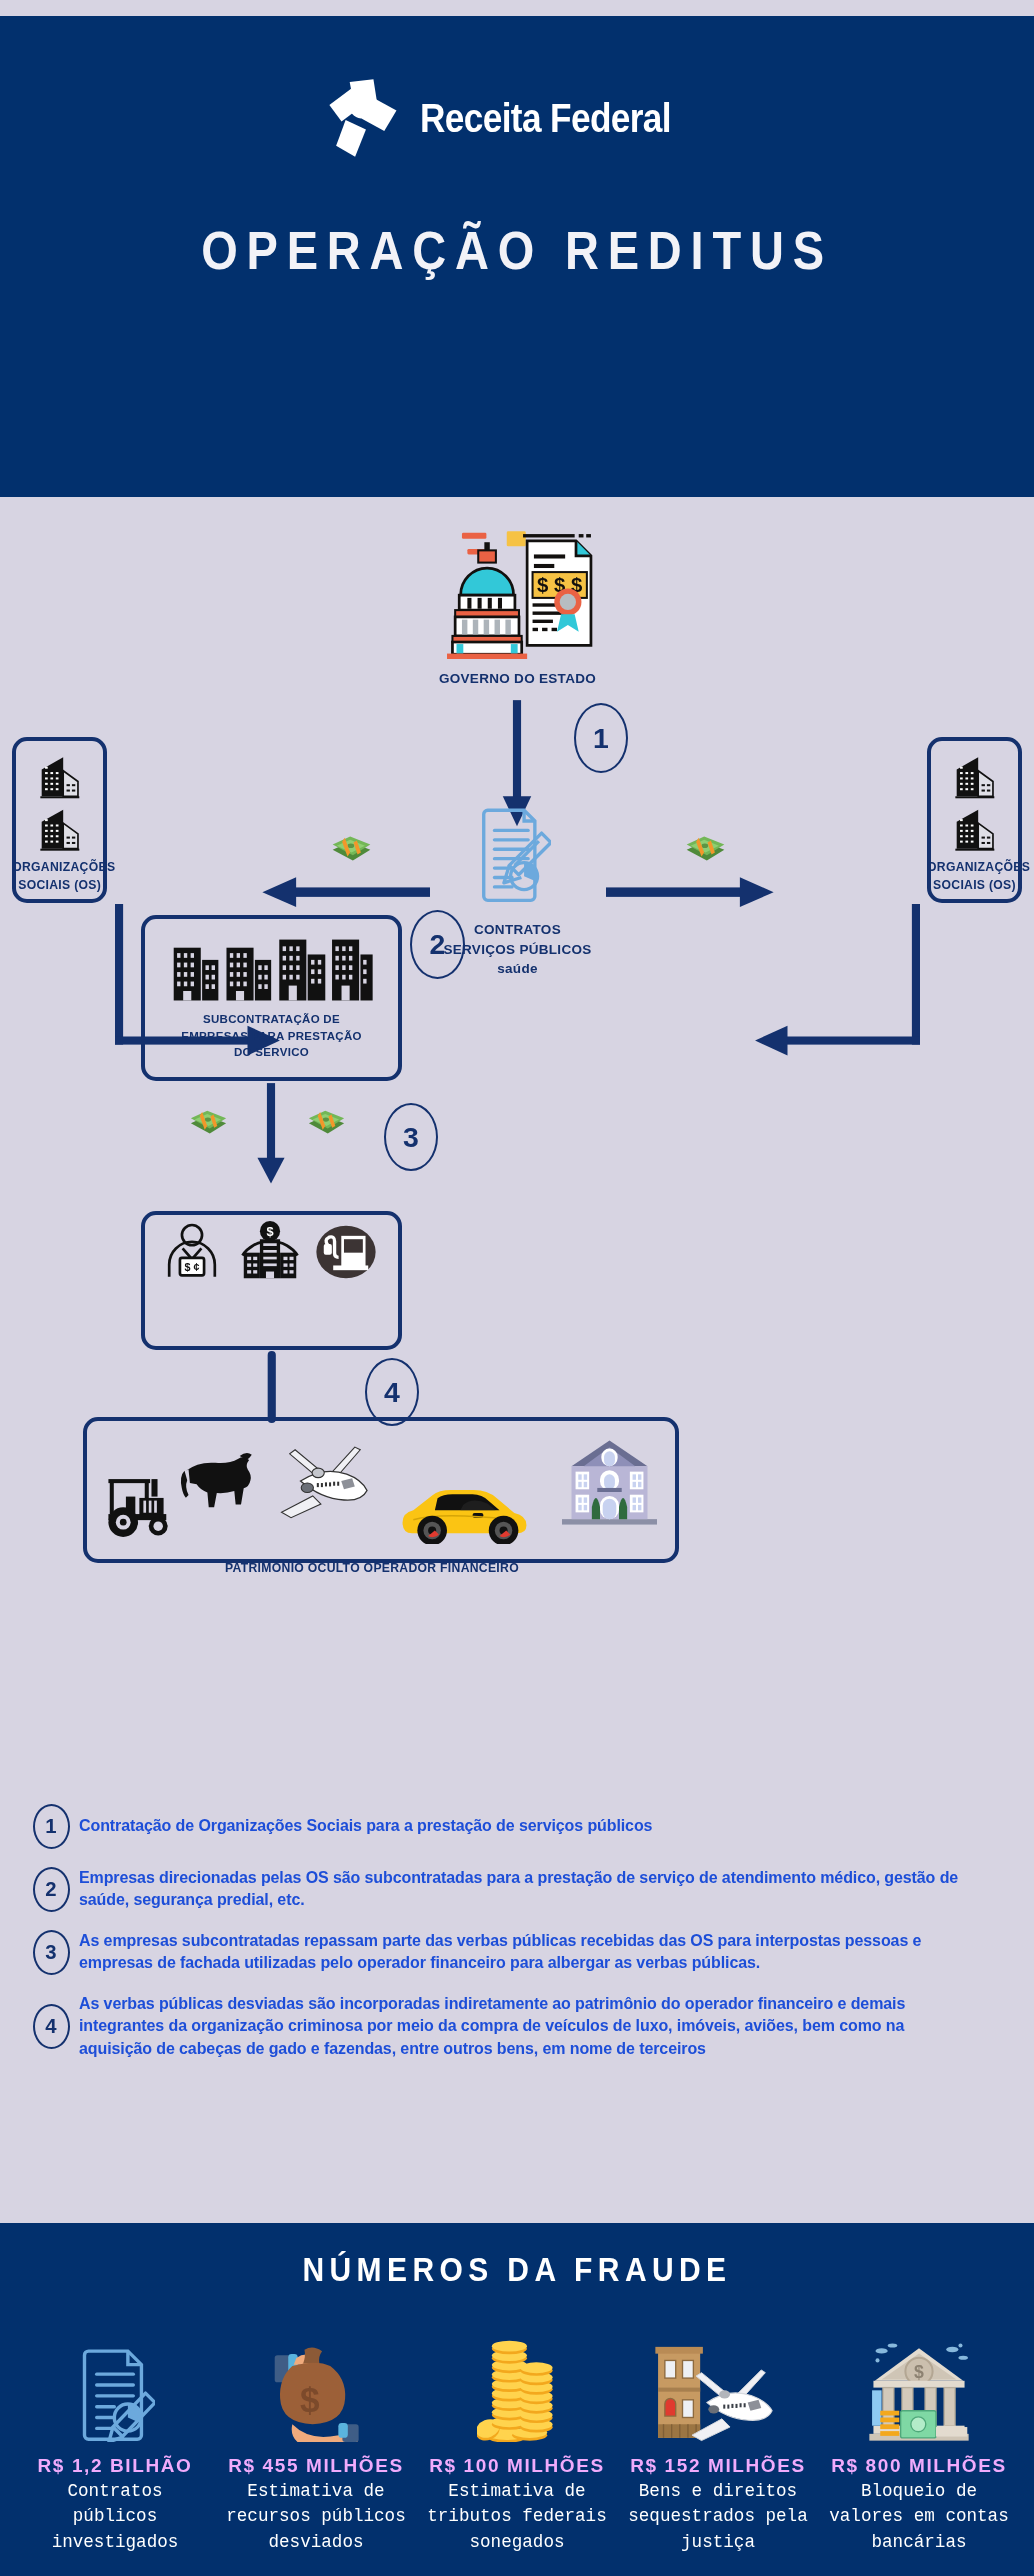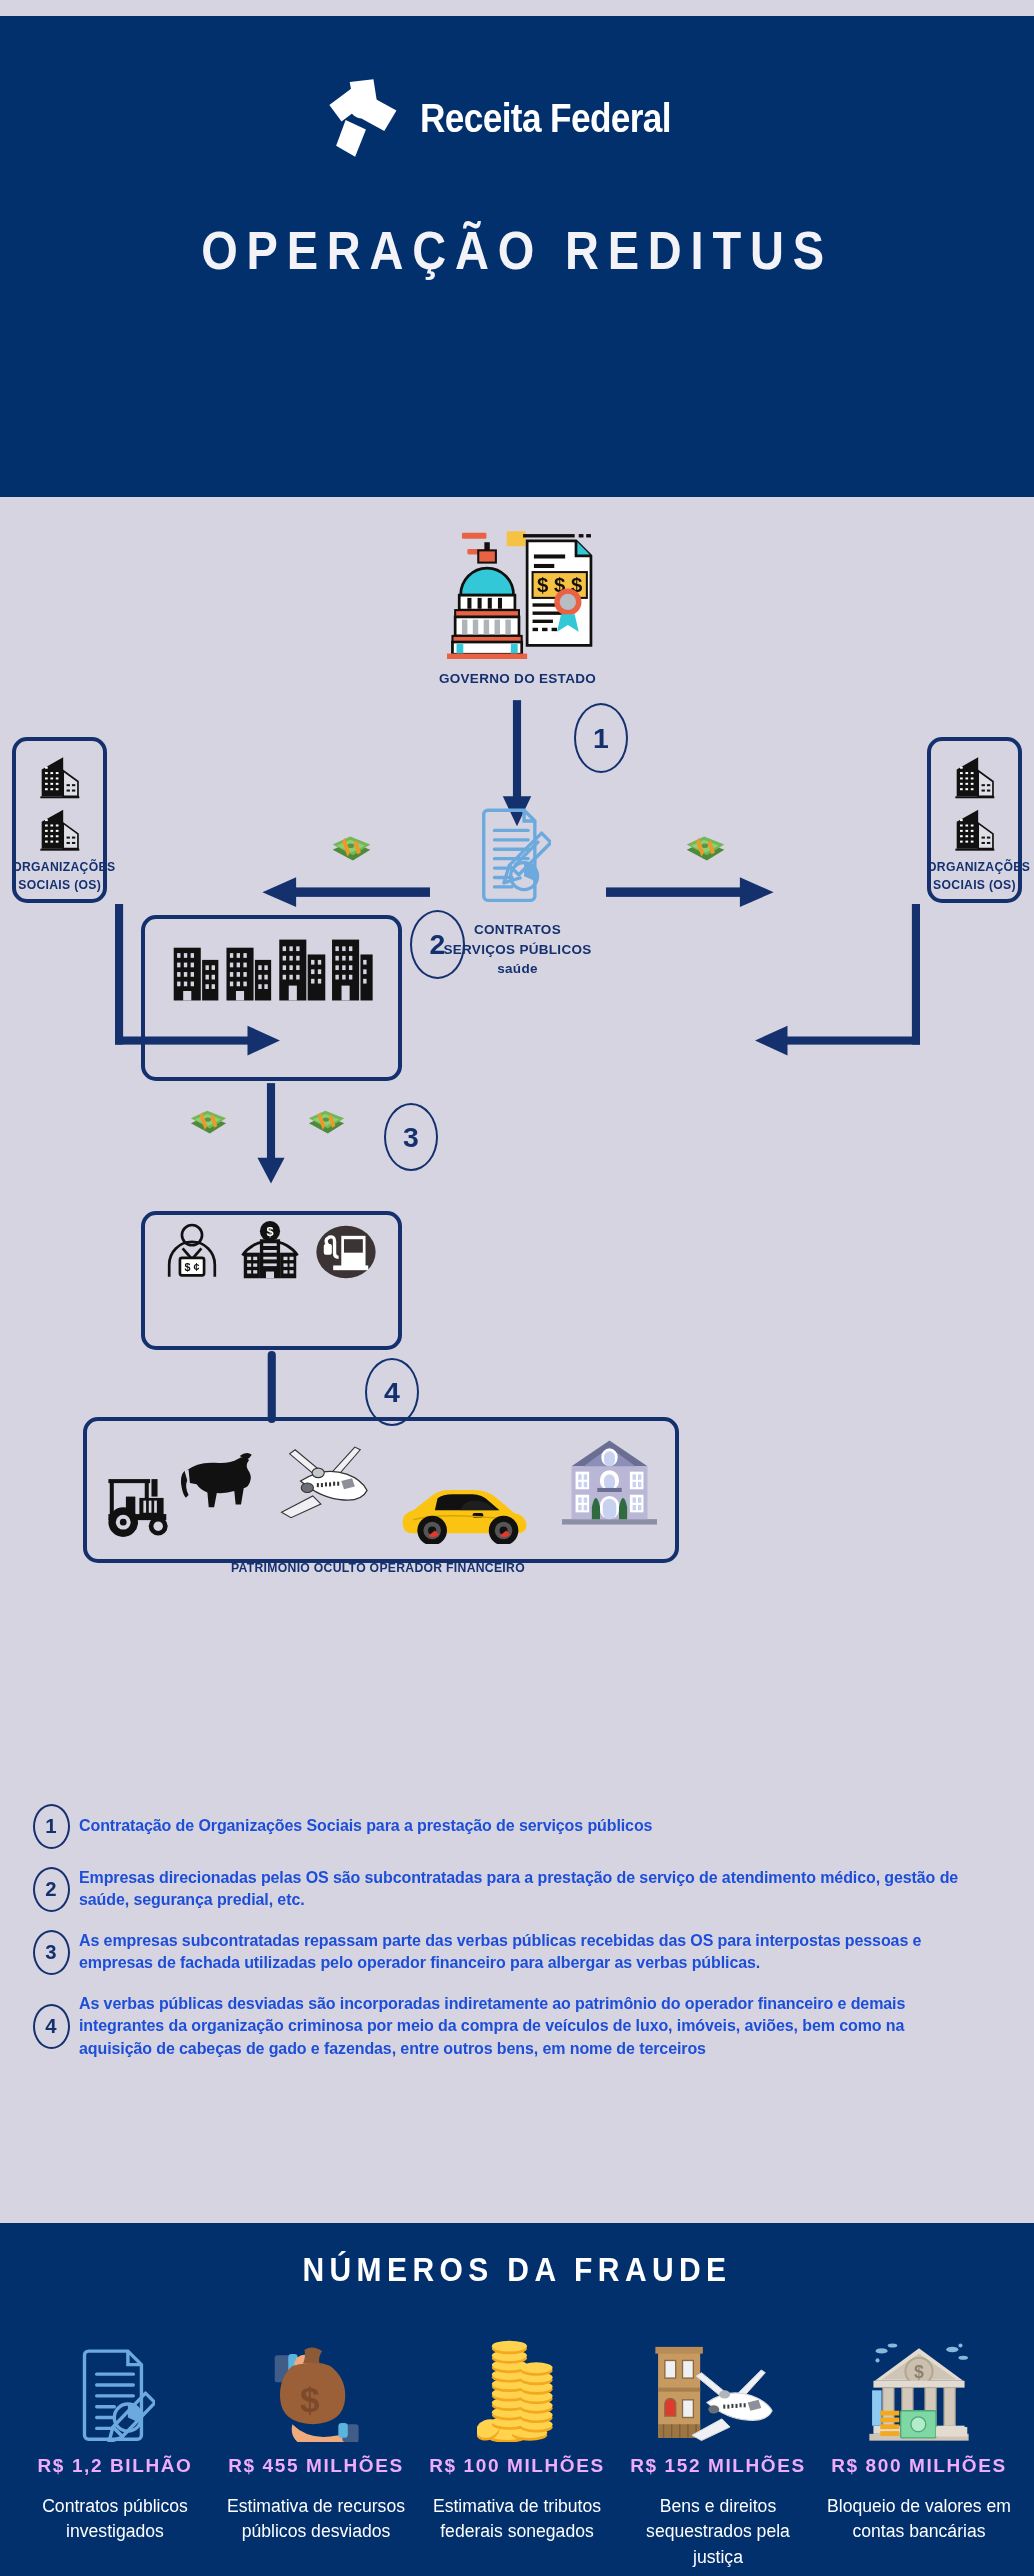--- a/index.html
+++ b/index.html
@@ -87,21 +87,21 @@
     padding:0 23px;margin-top:42px;
   }
   .stat{width:184px;display:flex;flex-direction:column;align-items:center;}
   .stat-icon{height:115px;display:flex;align-items:flex-end;justify-content:center;}
   .stat-value{
     color:#f0abfc;font-weight:bold;font-size:19px;letter-spacing:1.6px;
     text-align:center;line-height:1.35;margin-top:10.8px;
   }
   .stat-desc{
     color:#ffffff;font-size:17.6px;line-height:1.45;text-align:center;
-    margin-top:15px;font-family:Liberation Sans, sans-serif;
+    margin-top:0;font-family:Liberation Mono, monospace;
   }
 </style>
 </head>
 <body>
 
 <div class="page">
 
   <div class="header">
 
     <div class="logo-wrap">
@@ -472,20 +472,25 @@
           <rect x="243" y="60" width="5" height="7"></rect>
             <rect x="253" y="60" width="5" height="7"></rect>
             <rect x="263" y="60" width="5" height="7"></rect>
           <rect x="252" y="76" width="12" height="22"></rect>
           <rect x="284" y="38" width="5" height="7"></rect>
             <rect x="284" y="52" width="5" height="7"></rect>
             <rect x="284" y="66" width="5" height="7"></rect>
         </g>
       </svg>
     </div>
+    <div class="node-label xs" style="position:absolute;left:145px;top:514px;width:253px;">
+      <div>SUBCONTRATAÇÃO DE</div>
+      <div>EMPRESAS PARA PRESTAÇÃO</div>
+      <div>DO SERVICO</div>
+    </div>
 
     <div class="step" style="left:410px;top:413px;width:55px;height:69px;font-size:28.4px;">
       <span>2</span>
     </div>
 
     <div class="arrow" style="left:252px;top:586px;">
       <svg width="38" height="102" viewBox="0 0 56 150">
         <rect x="22" y="0" width="12" height="118" fill="#14316e"></rect>
         <polygon points="8,110 48,110 28,148" fill="#14316e"></polygon>
       </svg>
@@ -681,21 +686,21 @@
           <rect x="62" y="52" width="16" height="22" rx="8"></rect>
         </g>
         <rect x="52" y="72" width="36" height="6" fill="#6a6e92"></rect>
         <rect x="56" y="84" width="28" height="34" rx="14" fill="#fff"></rect>
         <rect x="60" y="88" width="20" height="30" rx="10" fill="#c8d2f0"></rect>
         <path d="M44 100 q6 -26 12 0 v18 h-12 z" fill="#2f6b3e"></path>
         <path d="M84 100 q6 -26 12 0 v18 h-12 z" fill="#2f6b3e"></path>
       </svg>
     </div>
 
-    <div class="node-label sm" style="position:absolute;left:80px;top:1063px;width:596px;">PATRIMÔNIO OCULTO OPERADOR FINANCEIRO</div>
+    <div class="node-label sm" style="position:absolute;left:74px;top:1063px;width:596px;">PATRIMÔNIO OCULTO OPERADOR FINANCEIRO</div>
   </div>
 
   <div class="legend">
     <div class="leg-row">
       <div class="leg-num">1</div>
       <div class="leg-txt">Contratação de Organizações Sociais para a prestação de serviços públicos</div>
     </div>
     <div class="leg-row">
       <div class="leg-num">2</div>
       <div class="leg-txt">Empresas direcionadas pelas OS são subcontratadas para a prestação de serviço de atendimento médico, gestão de saúde, segurança predial, etc.</div>

